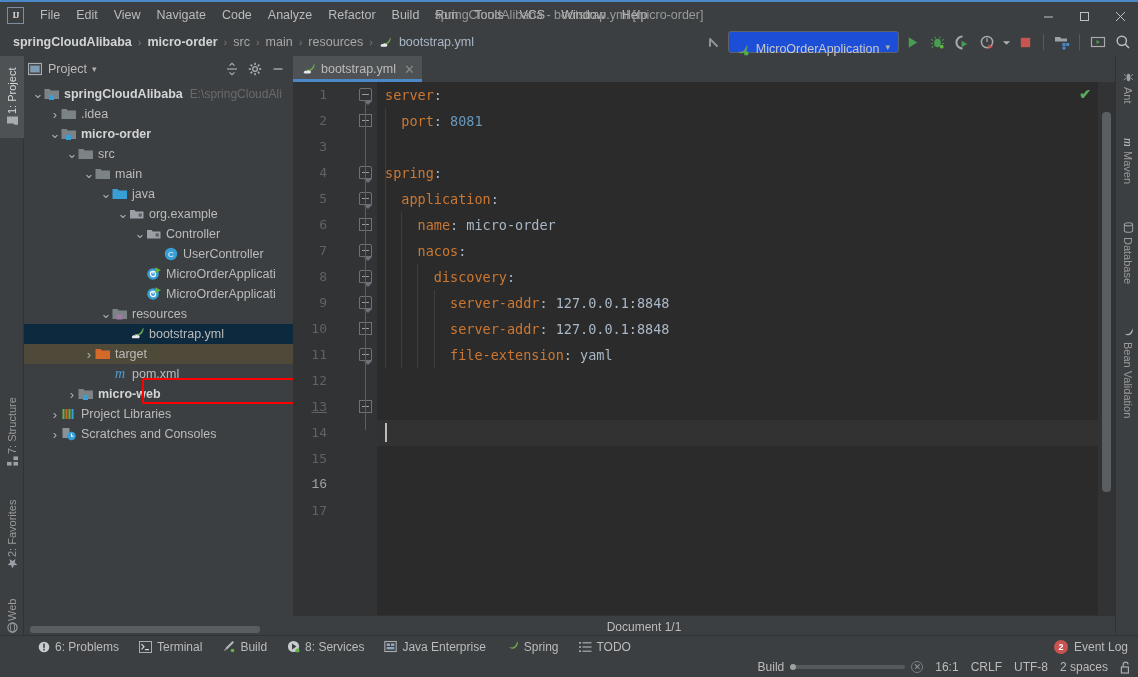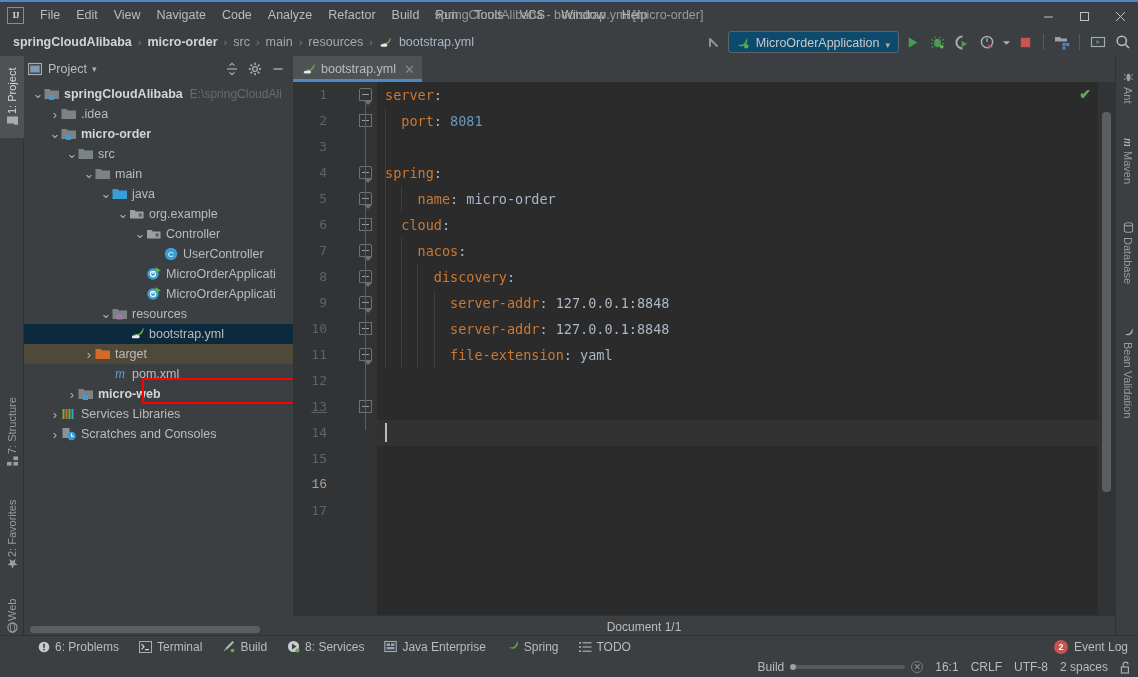--- a/index.html
+++ b/index.html
@@ -36,23 +36,23 @@
     position:absolute; left:0; top:28px; width:1138px; height:28px;
     background:#3c3f41; display:flex; align-items:center;
   }
   .crumbs { display:flex; align-items:center; margin-left:10px; }
   .crumb { color:#a9b7c6; font-size:12.5px; padding:2px 3px; white-space:nowrap; }
   .crumb.bold { font-weight:bold; color:#d2d4d5; }
   .crumb.dim { color:#a7a7a7; }
   .crumb-sep { color:#7a7a7a; font-size:11px; margin:0 3px; }
   .nav-right { position:absolute; right:4px; display:flex; align-items:center; gap:2px; }
   .run-config {
-    display:flex; align-items:flex-end; gap:6px;
-    border:1px solid #5e6366; border-radius:3px; background:#0c4a6e;
-    padding:2px 8px 2px 6px; height:22px;
+    display:flex; align-items:flex-start; gap:6px;
+    border:1px solid #5e6366; border-radius:3px; background:#1d4ed8;
+    padding:10px 8px 2px 6px; height:22px;
   }
   .run-config .rc-label { color:#c8c8c8; font-size:12.5px; white-space:nowrap; }
   .tbtn { width:23px; height:23px; display:flex; align-items:center; justify-content:center; }
   .vsep { width:1px; height:16px; background:#555a5d; margin:0 4px; }
 
   
   .stripe-left {
     position:absolute; left:0; top:56px; width:24px; height:581px;
     background:#3c3f41; border-right:1px solid #323232;
   }
@@ -595,21 +595,21 @@
         <div class="trow" style="padding-left: 25px;">
           <span class="arrow" style="font-size: 13px;">›</span>
           <span class="ticon">
             <svg width="16" height="16" viewBox="0 0 16 16">
               <rect x="1.5" y="3" width="2" height="10" fill="#62b543"></rect>
               <rect x="4.5" y="3" width="2" height="10" fill="#d4692a"></rect>
               <rect x="7.5" y="3" width="2" height="10" fill="#62b543"></rect>
               <rect x="10.5" y="3" width="2" height="10" fill="#389fd6"></rect>
             </svg>
           </span>
-          <span class="tlabel">Services Libraries</span>
+          <span class="tlabel">Project Libraries</span>
         </div>
         <div class="trow" style="padding-left: 25px;">
           <span class="arrow" style="font-size: 13px;">›</span>
           <span class="ticon">
             <svg width="16" height="16" viewBox="0 0 16 16">
               <path d="M1.5 2 h7 v10 h-7 Z" fill="#8a9298"></path>
               <circle cx="10.5" cy="10" r="4.2" fill="#389fd6"></circle>
               <path d="M10.5 7.6 v2.6 h2" fill="none" stroke="#ffffff" stroke-width="1.1"></path>
             </svg>
           </span>
@@ -675,22 +675,22 @@
           <div class="ln" style="top: 369px;">15</div>
           <div class="ln cur" style="top: 395px; font-family: Liberation Mono, monospace;">16</div>
           <div class="ln" style="top: 421px;">17</div>
           <div class="fold-line" style="top: 18px; height: 330px;"></div>
         </div>
       <div class="code" id="code">
           <div class="cline"><span style="padding-left: 8px;"></span><span class="k">server</span><span class="val">:</span></div>
           <div class="cline"><span class="indent-guide" style="left: 8px;"></span><span style="padding-left: 8px;">  </span><span class="k">port</span><span class="val">: </span><span class="num">8081</span></div>
           <div class="cline"><span class="indent-guide" style="left: 8px;"></span><span style="padding-left: 8px;"></span></div>
           <div class="cline"><span class="indent-guide" style="left: 8px;"></span><span style="padding-left: 8px;"></span><span class="k">spring</span><span class="val">:</span></div>
+          <div class="cline"><span class="indent-guide" style="left: 8px;"></span><span style="padding-left: 8px;">  </span><span class="k">application</span><span class="val">:</span></div>
           <div class="cline"><span class="indent-guide" style="left: 8px;"></span><span class="indent-guide" style="left: 24.2px;"></span><span style="padding-left: 8px;">    </span><span class="k">name</span><span class="val">: </span><span class="val">micro-order</span></div>
-          <div class="cline"><span class="indent-guide" style="left: 8px;"></span><span style="padding-left: 8px;">  </span><span class="k">cloud</span><span class="val">:</span></div>
           <div class="cline"><span class="indent-guide" style="left: 8px;"></span><span class="indent-guide" style="left: 24.2px;"></span><span style="padding-left: 8px;">    </span><span class="k">nacos</span><span class="val">:</span></div>
           <div class="cline"><span class="indent-guide" style="left: 8px;"></span><span class="indent-guide" style="left: 24.2px;"></span><span class="indent-guide" style="left: 40.4px;"></span><span style="padding-left: 8px;">      </span><span class="k">discovery</span><span class="val">:</span></div>
           <div class="cline"><span class="indent-guide" style="left: 8px;"></span><span class="indent-guide" style="left: 24.2px;"></span><span class="indent-guide" style="left: 40.4px;"></span><span class="indent-guide" style="left: 56.6px;"></span><span style="padding-left: 8px;">        </span><span class="k">server-addr</span><span class="val">: </span><span class="val">127.0.0.1:8848</span></div>
           <div class="cline"><span class="indent-guide" style="left: 8px;"></span><span class="indent-guide" style="left: 24.2px;"></span><span class="indent-guide" style="left: 40.4px;"></span><span class="indent-guide" style="left: 56.6px;"></span><span style="padding-left: 8px;">        </span><span class="k">server-addr</span><span class="val">: </span><span class="val">127.0.0.1:8848</span></div>
           <div class="cline"><span class="indent-guide" style="left: 8px;"></span><span class="indent-guide" style="left: 24.2px;"></span><span class="indent-guide" style="left: 40.4px;"></span><span class="indent-guide" style="left: 56.6px;"></span><span style="padding-left: 8px;">        </span><span class="k">file-extension</span><span class="val">: </span><span class="val">yaml</span></div>
           <div class="cline"><span style="padding-left: 8px;"></span></div>
           <div class="cline"><span style="padding-left: 8px;"></span></div>
           <div class="cline active"><span style="padding-left: 8px;"></span><span class="caret" style="left: 8px;"></span></div>
           <div class="cline"><span style="padding-left: 8px;"></span></div>
         </div>

